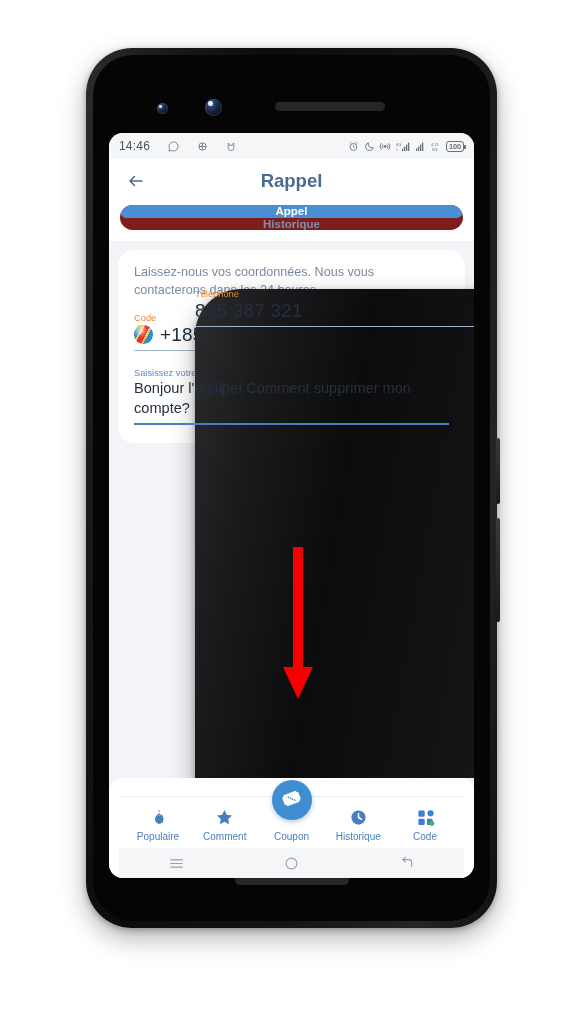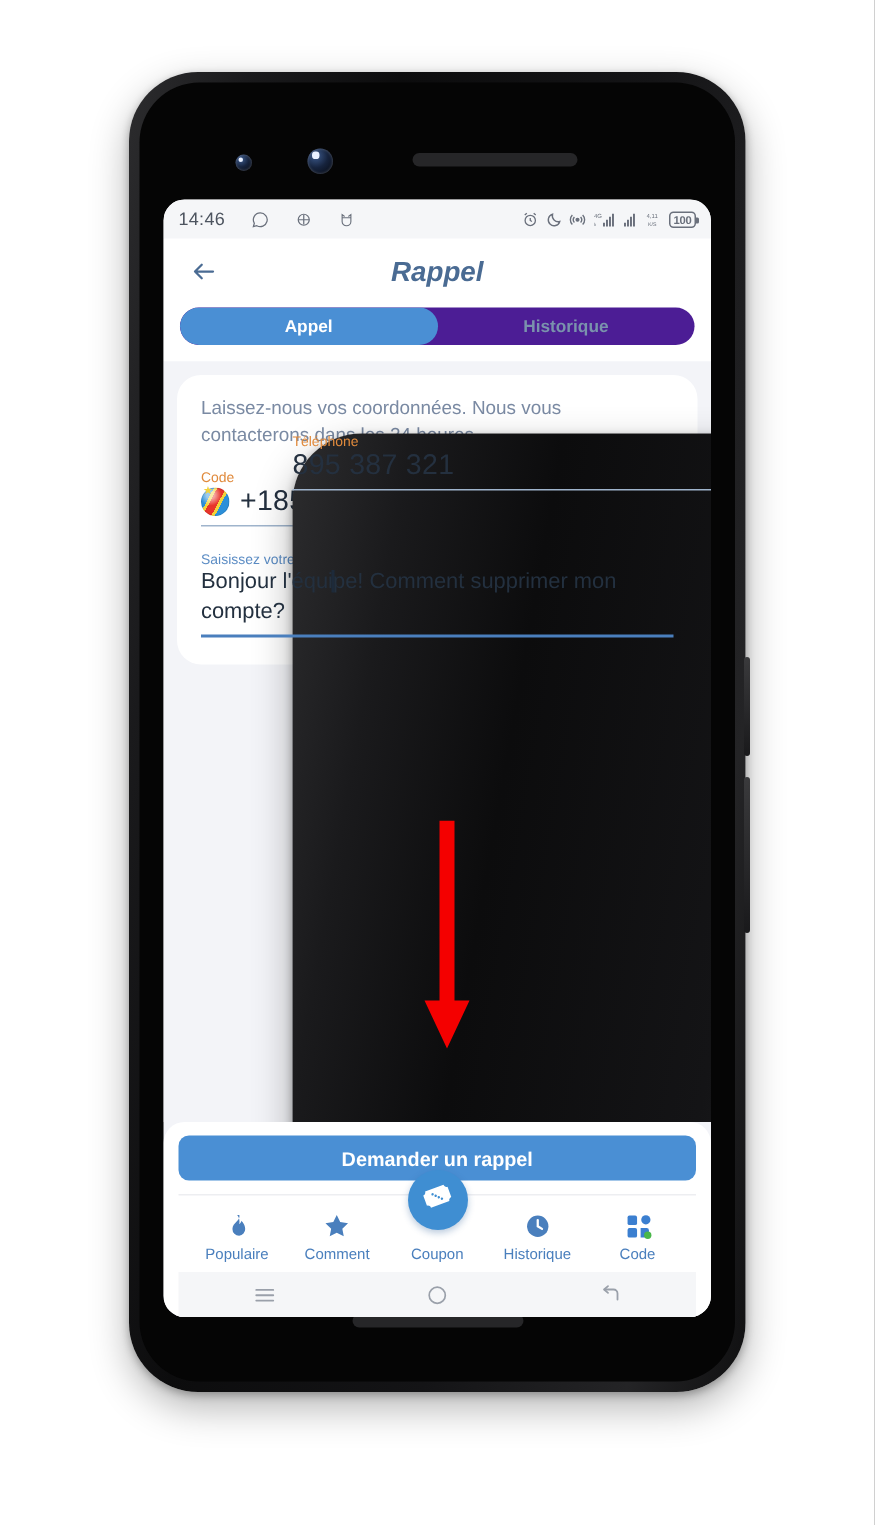--- a/index.html
+++ b/index.html
@@ -81,32 +81,32 @@
     padding: 0 2px 0 2px; height: 11px; line-height: 9px;
     position: relative; letter-spacing: -.2px;
   }
   .batt::after { content:""; position:absolute; right:-3px; top:3px; width:2px; height:4px;
     background:#6a707c; border-radius:0 1px 1px 0; }
 
   
   .appbar {
     background: #ffffff; flex: 0 0 auto;
     padding: 9px 14px 4px 14px;
-    display: flex; align-items: center; position: relative; font-style: italic;
+    display: flex; align-items: center; position: relative;
   }
   .back-btn { width: 26px; height: 26px; display:flex; align-items:center; justify-content:center; cursor:pointer; }
   .appbar-title {
     position: absolute; left: 0; right: 0; text-align: center;
     font-size: 18.5px; font-weight: bold; color: #4a6b93; pointer-events: none;
   }
 
   
   .tabs-wrap { background:#ffffff; padding: 7px 11px 11px 11px; flex: 0 0 auto; }
   .tabs {
-    display: flex; background: #4c1d95; border-radius: 17px; height: 25px; overflow: hidden;
+    display: flex; background: #7f1d1d; border-radius: 17px; height: 25px; overflow: hidden; flex-direction: column;
   }
   .tab {
     flex: 1; display: flex; align-items: center; justify-content: center;
     font-size: 11.5px; font-weight: bold; color: #7a92ad; cursor: pointer;
     border-radius: 17px;
   }
   .tab.active { background: #4a8fd4; color: #ffffff; }
 
   
   .body {
@@ -320,21 +320,20 @@
           </div>
 
           <div class="arrow">
             <svg width="36" height="160" viewBox="0 0 36 160">
               <polygon points="13,0 23,0 23,120 33,120 18,152 3,120 13,120" fill="#f40000"></polygon>
             </svg>
           </div>
         </div>
 
         <div class="bottom">
-          <button class="cta">Demander un rappel</button>
 
           <div class="navbar">
             <div class="nav-item">
               <span class="nav-ico">
                 <svg width="17" height="19" viewBox="0 0 24 24" fill="#4a7fbd">
                   <path d="M13.5 1.5c.6 3.3-1.2 4.8-2.7 6.3C9 9.6 7 11.4 7 14.6A6.3 6.3 0 0013.3 21 6.3 6.3 0 0019 14.6c0-4-2.2-6.3-3.6-7.8-.3 1.6-1 2.6-2 3.2.6-2.4.3-6-1.9-8.5z"></path>
                 </svg>
               </span>
               <span class="nav-label">Populaire</span>
             </div>

